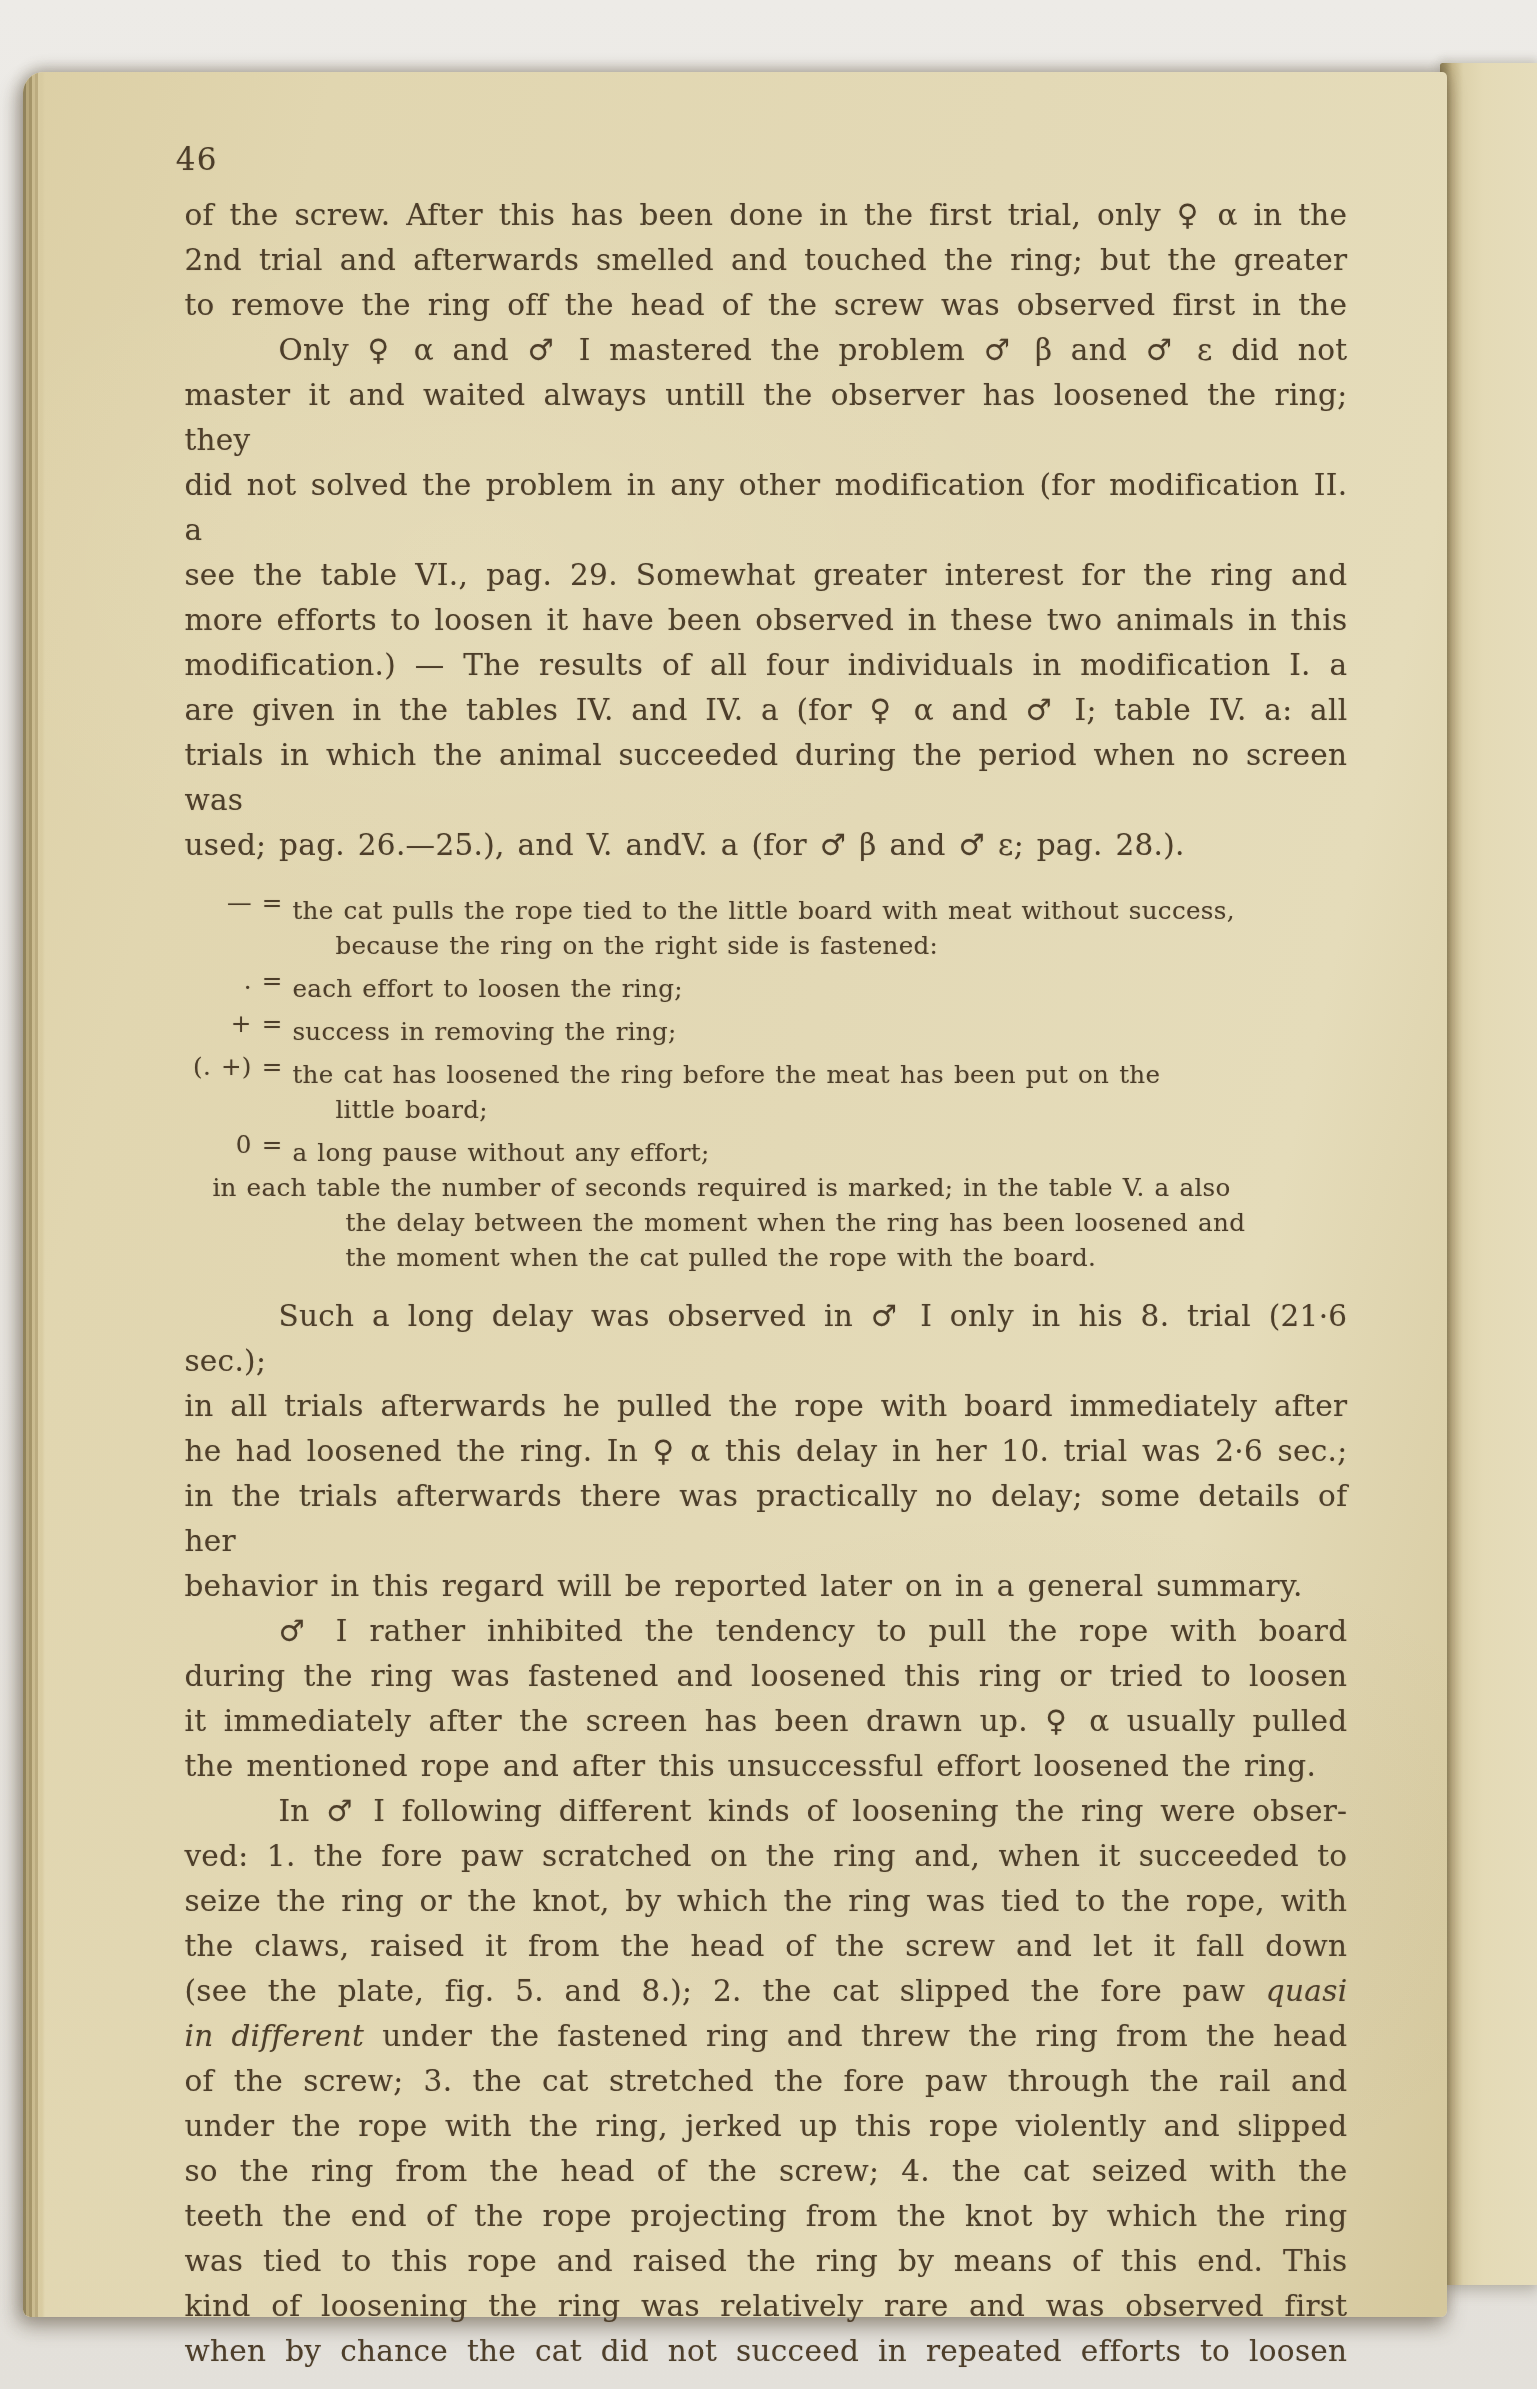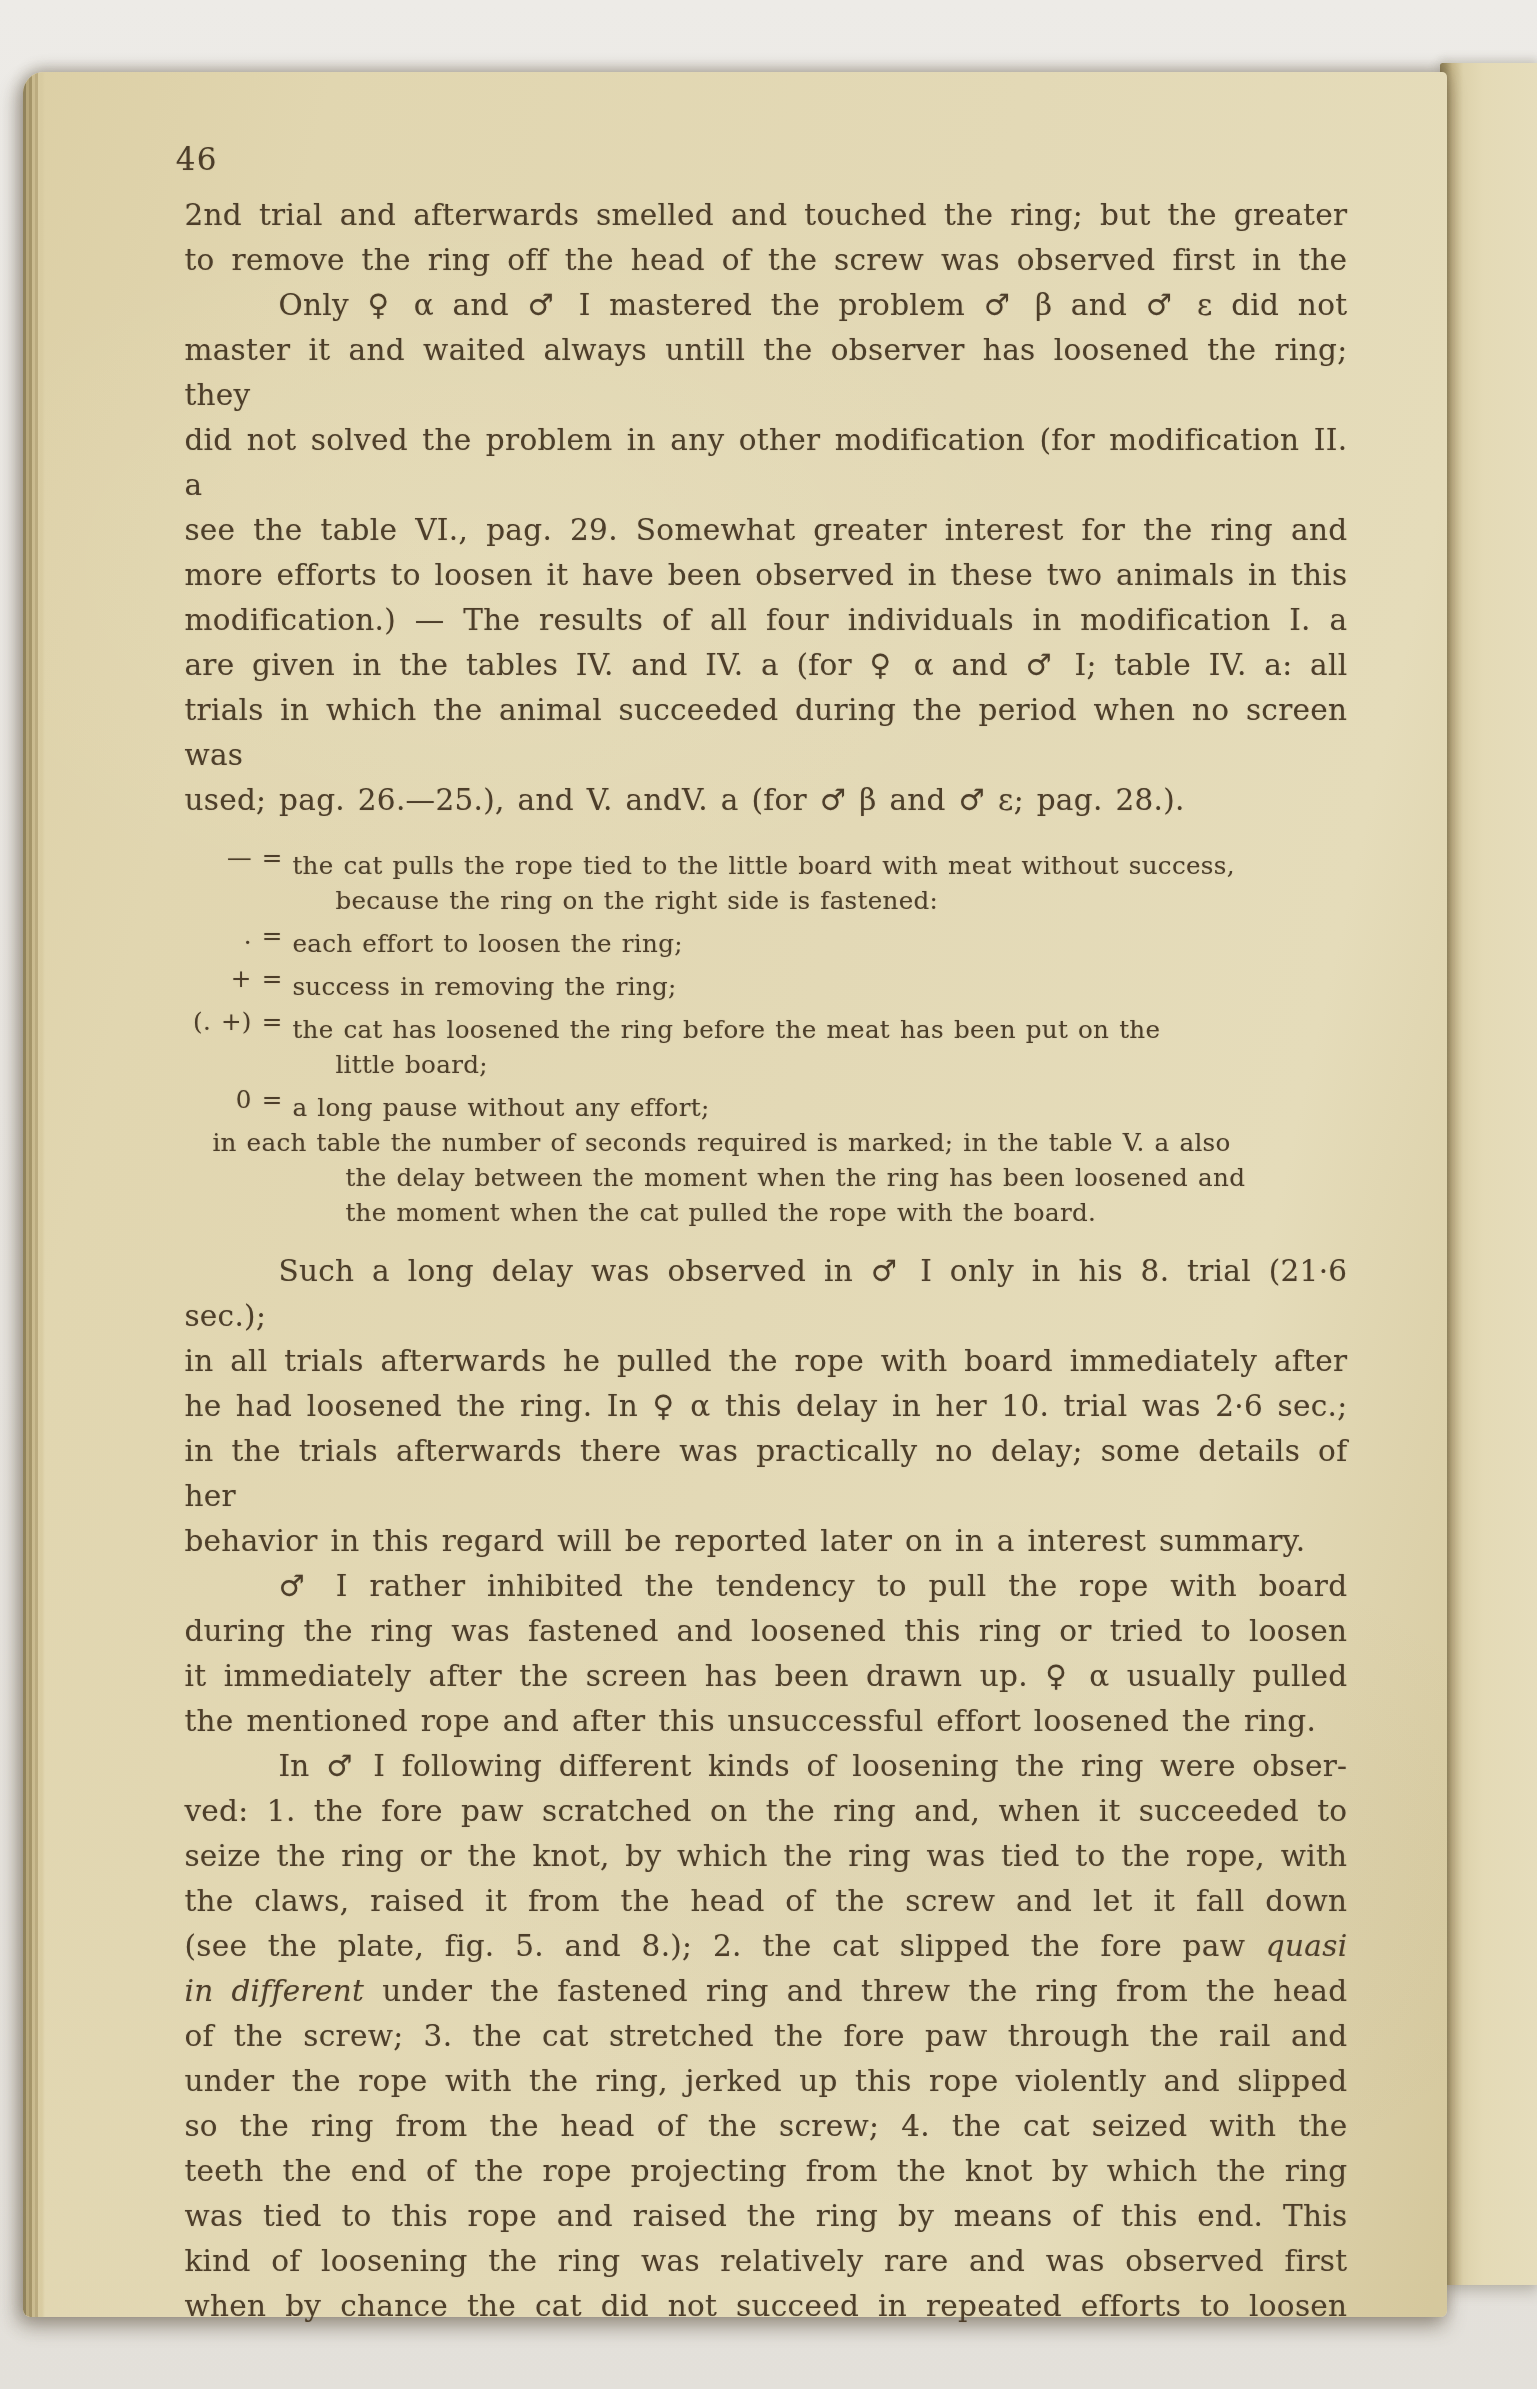--- a/index.html
+++ b/index.html
@@ -62,20 +62,21 @@
 </head>
 <body>
 
 <div class="scene">
   <div class="page-next"></div>
   <div class="book-page">
     <div class="text-column">
       <div class="pageno">46</div>
 
     <div class="block paragraph">
+          <div class="tline">of the screw. After this has been done in the first trial, only ♀ α in the</div>
           <div class="tline">2nd trial and afterwards smelled and touched the ring; but the greater</div>
           <div class="tline">to remove the ring off the head of the screw was observed first in the</div>
         </div>
         <div class="block paragraph">
           <div class="tline indent">Only ♀ α and ♂ I mastered the problem ♂ β and ♂ ε did not</div>
           <div class="tline">master it and waited always untill the observer has loosened the ring; they</div>
           <div class="tline">did not solved the problem in any other modification (for modification II. a</div>
           <div class="tline">see the table VI., pag. 29.  Somewhat greater interest for the ring and</div>
           <div class="tline">more efforts to loosen it have been observed in these two animals in this</div>
           <div class="tline">modification.) — The results of all four individuals in modification I. a</div>
@@ -108,21 +109,21 @@
           </div>
           <div class="note-first">in each table the number of seconds required is marked; in the table V. a also</div>
           <div class="note-cont">the delay between the moment when the ring has been loosened and</div>
           <div class="note-cont">the moment when the cat pulled the rope with the board.</div>
         </div>
         <div class="block paragraph">
           <div class="tline indent">Such a long delay was observed in ♂ I only in his 8. trial (21·6 sec.);</div>
           <div class="tline">in all trials afterwards he pulled the rope with board immediately after</div>
           <div class="tline">he had loosened the ring. In ♀ α this delay in her 10. trial was 2·6 sec.;</div>
           <div class="tline">in the trials afterwards there was practically no delay; some details of her</div>
-          <div class="tline rag">behavior in this regard will be reported later on in a interest summary.</div>
+          <div class="tline rag">behavior in this regard will be reported later on in a general summary.</div>
         </div>
         <div class="block paragraph">
           <div class="tline indent">♂ I rather inhibited the tendency to pull the rope with board</div>
           <div class="tline">during the ring was fastened and loosened this ring or tried to loosen</div>
           <div class="tline">it immediately after the screen has been drawn up.  ♀ α usually pulled</div>
           <div class="tline rag">the mentioned rope and after this unsuccessful effort loosened the ring.</div>
         </div>
         <div class="block paragraph">
           <div class="tline indent">In ♂ I following different kinds of loosening the ring were obser-</div>
           <div class="tline">ved: 1. the fore paw scratched on the ring and, when it succeeded to</div>

